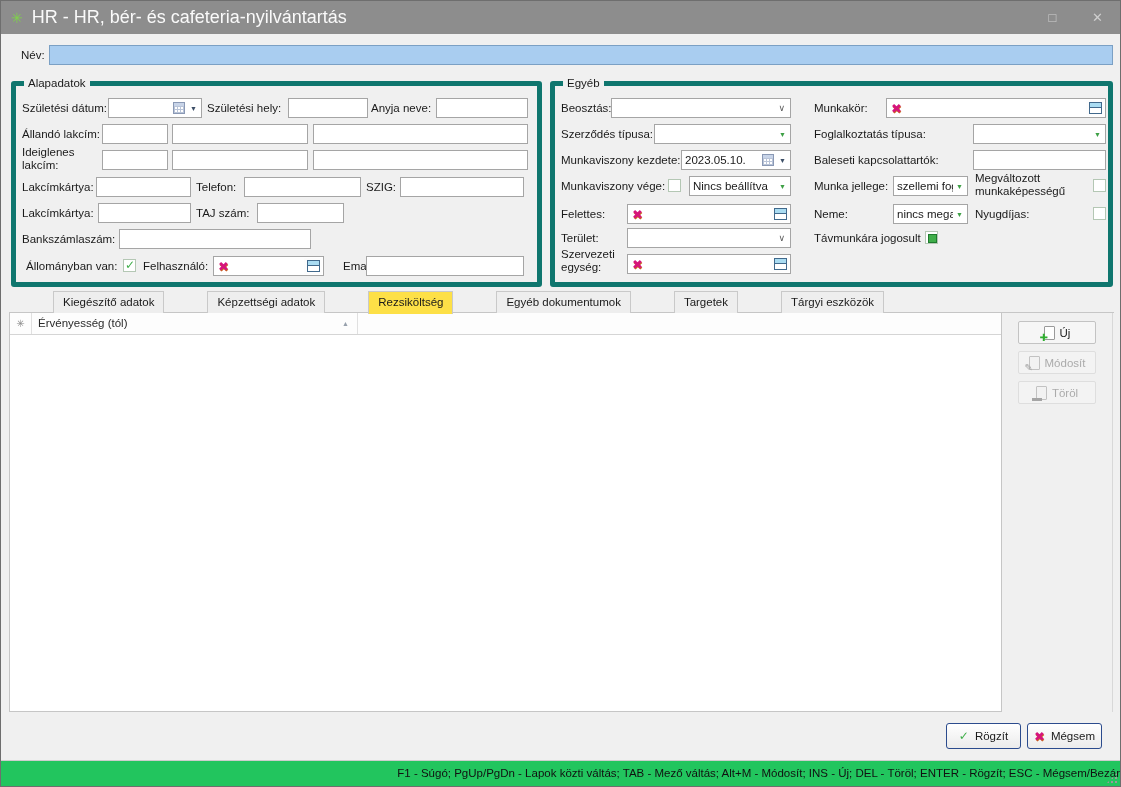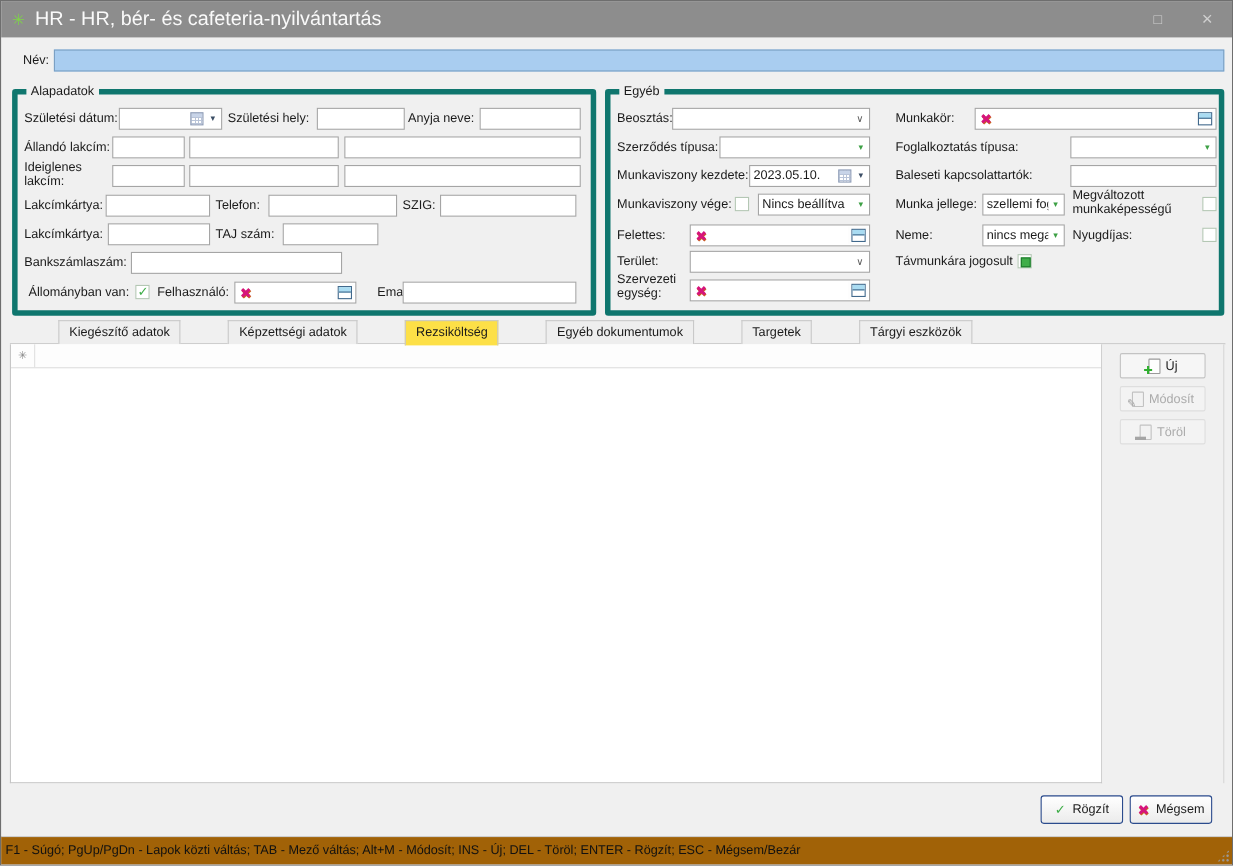--- a/index.html
+++ b/index.html
@@ -91,22 +91,22 @@
   .footer-btn { position:absolute; top:722px; height:26px; width:75px; border:1px solid #2b4b8d;
                 border-radius:3px; background:linear-gradient(#ffffff,#ebebeb); display:flex;
                 align-items:center; justify-content:center; gap:6px; cursor:default; }
   #btn-rogzit { left:945px; }
   #btn-megsem { left:1026px; }
   .x-ic { color:#d6147c; font-weight:bold; font-size:13px; line-height:13px;
           text-shadow:0.6px 0.6px 0 #c9641e; }
   .chk-ic { color:#3fae49; font-weight:bold; font-size:12px; line-height:12px; }
 
   
-  .statusbar { position:absolute; left:0; right:0; top:759px; height:26px; background:#a16207;
-               border-top:1px solid #cdcdcd; line-height:25px; padding-left:4px; color:#111; }
+  .statusbar { position:absolute; left:0; right:0; top:759px; height:26px; background:#22c55e;
+               border-top:1px solid #cdcdcd; line-height:25px; padding-left:4px; color:#111;text-align:right; }
   .grip { position:absolute; right:2px; bottom:2px; width:12px; height:12px;
           background-image:radial-gradient(#9a9a9a 1px, transparent 1.2px);
           background-size:4px 4px; clip-path:polygon(100% 0, 100% 100%, 0 100%); }
 </style>
 </head>
 <body>
 
 <div class="window">
 
   <div class="titlebar">
@@ -262,20 +262,24 @@
     <div class="tab">Egyéb dokumentumok</div>
     <div class="tab">Targetek</div>
     <div class="tab">Tárgyi eszközök</div>
   </div>
 
   <div class="grid">
     <div class="grid-header">
       <div class="gh-cell gh-icon">
         <span>✳</span>
       </div>
+      <div class="gh-cell" style="width:326px">
+        <span>Érvényesség (tól)</span>
+        <span class="sort-arrow">▲</span>
+      </div>
     </div>
     <div class="grid-body"></div>
   </div>
 
   <div class="side-panel">
     <div class="side-btn" style="top:8px">
       <span class="doc-ic">
           <span class="ov green">✚</span>
         </span>
       <span>Új</span>

